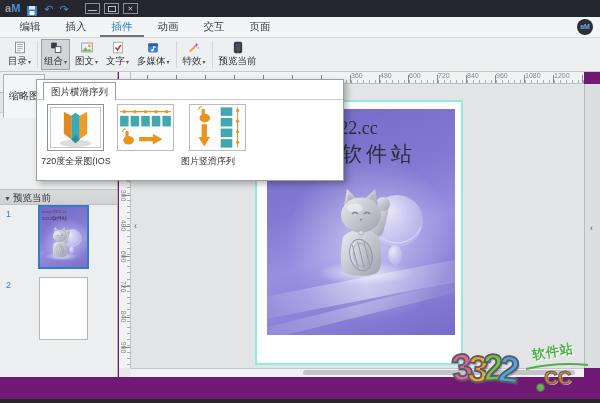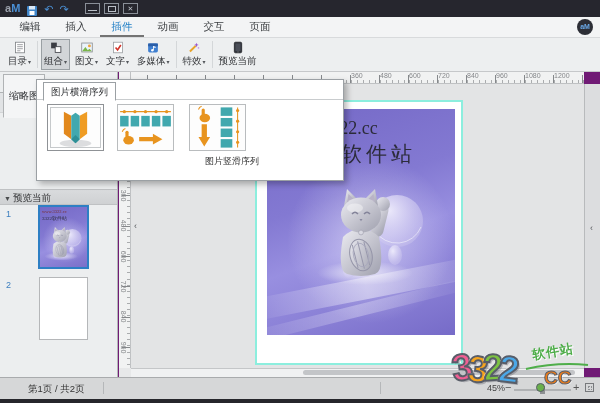--- a/index.html
+++ b/index.html
@@ -349,20 +349,21 @@
 
     <div class="g-item sel" style="left:10px;">
       <svg viewBox="0 0 52 42" width="55" height="45">
         <ellipse cx="26" cy="36" rx="15" ry="3.5" fill="#dcdddf"></ellipse>
         <path d="M15 6 L22 10 L22 32 L15 27 Z" fill="#e2881c"></path>
         <path d="M37 6 L30 10 L30 32 L37 27 Z" fill="#ef9c24"></path>
         <path d="M22 10 L26 7 L30 10 L30 32 L26 36 L22 32 Z" fill="#41a8ae"></path>
         <path d="M22 32 L26 28 L30 32 L26 36 Z" fill="#2e8f96"></path>
       </svg>
     </div>
+    <div class="g-label" style="left:-7px;">720度全景图(IOS</div>
 
     <div class="g-item" style="left:80px;">
       <svg viewBox="0 0 52 42" width="55" height="45">
         <line x1="2" y1="6" x2="50" y2="6" stroke="#e8941f"></line>
         <circle cx="6" cy="6" r="1.5" fill="#e8941f"></circle>
           <circle cx="16" cy="6" r="1.5" fill="#e8941f"></circle>
           <circle cx="26" cy="6" r="1.5" fill="#e8941f"></circle>
           <circle cx="36" cy="6" r="1.5" fill="#e8941f"></circle>
           <circle cx="46" cy="6" r="1.5" fill="#e8941f"></circle>
         <rect x="2" y="10" width="8" height="10" fill="#41a8ae"></rect>
@@ -387,35 +388,23 @@
           <rect x="29" y="12" width="11" height="8" fill="#41a8ae"></rect>
           <rect x="29" y="22" width="11" height="8" fill="#41a8ae"></rect>
           <rect x="29" y="32" width="11" height="8" fill="#41a8ae"></rect>
         <line x1="45" y1="2" x2="45" y2="40" stroke="#e8941f"></line>
         <circle cx="45" cy="5" r="1.5" fill="#e8941f"></circle>
           <circle cx="45" cy="15" r="1.5" fill="#e8941f"></circle>
           <circle cx="45" cy="25" r="1.5" fill="#e8941f"></circle>
           <circle cx="45" cy="35" r="1.5" fill="#e8941f"></circle>
       </svg>
     </div>
-    <div class="g-label" style="left:149px;">图片竖滑序列</div>
-  </div>
-
-  <div class="statusbar">
-    <span class="sb-pagetext">第1页 / 共2页</span>
-    <span class="sb-div" style="left:103px;"></span>
-    <span class="sb-div" style="left:380px;"></span>
-    <span class="zoom-label">45%</span>
-    <span class="zoom-btn" style="left:505px;">−</span>
-    <span class="zoom-track">
-        <span class="zoom-thumb"></span>
-      </span>
-    <span class="zoom-btn" style="left:573px;">+</span>
-    <span class="fit-icon"></span>
-  </div>
+    <div class="g-label" style="left:125px;">图片竖滑序列</div>
+  </div>
+
   <div class="bottom-edge"></div>
 
   <div class="logo3322">
     <span class="logo-tagline">软件站</span>
     <svg class="logo-swoosh" viewBox="0 0 66 10">
         <path d="M2 8 Q33 1 64 4" stroke="#4fae4a" stroke-width="2" fill="none"></path>
       </svg>
     <div class="logo-digits">
       <span style="color: rgb(239, 95, 147);">3</span><span style="color: rgb(246, 164, 30);">3</span><span style="color: rgb(124, 193, 66);">2</span><span style="color: rgb(74, 168, 232);">2</span>
     </div>

